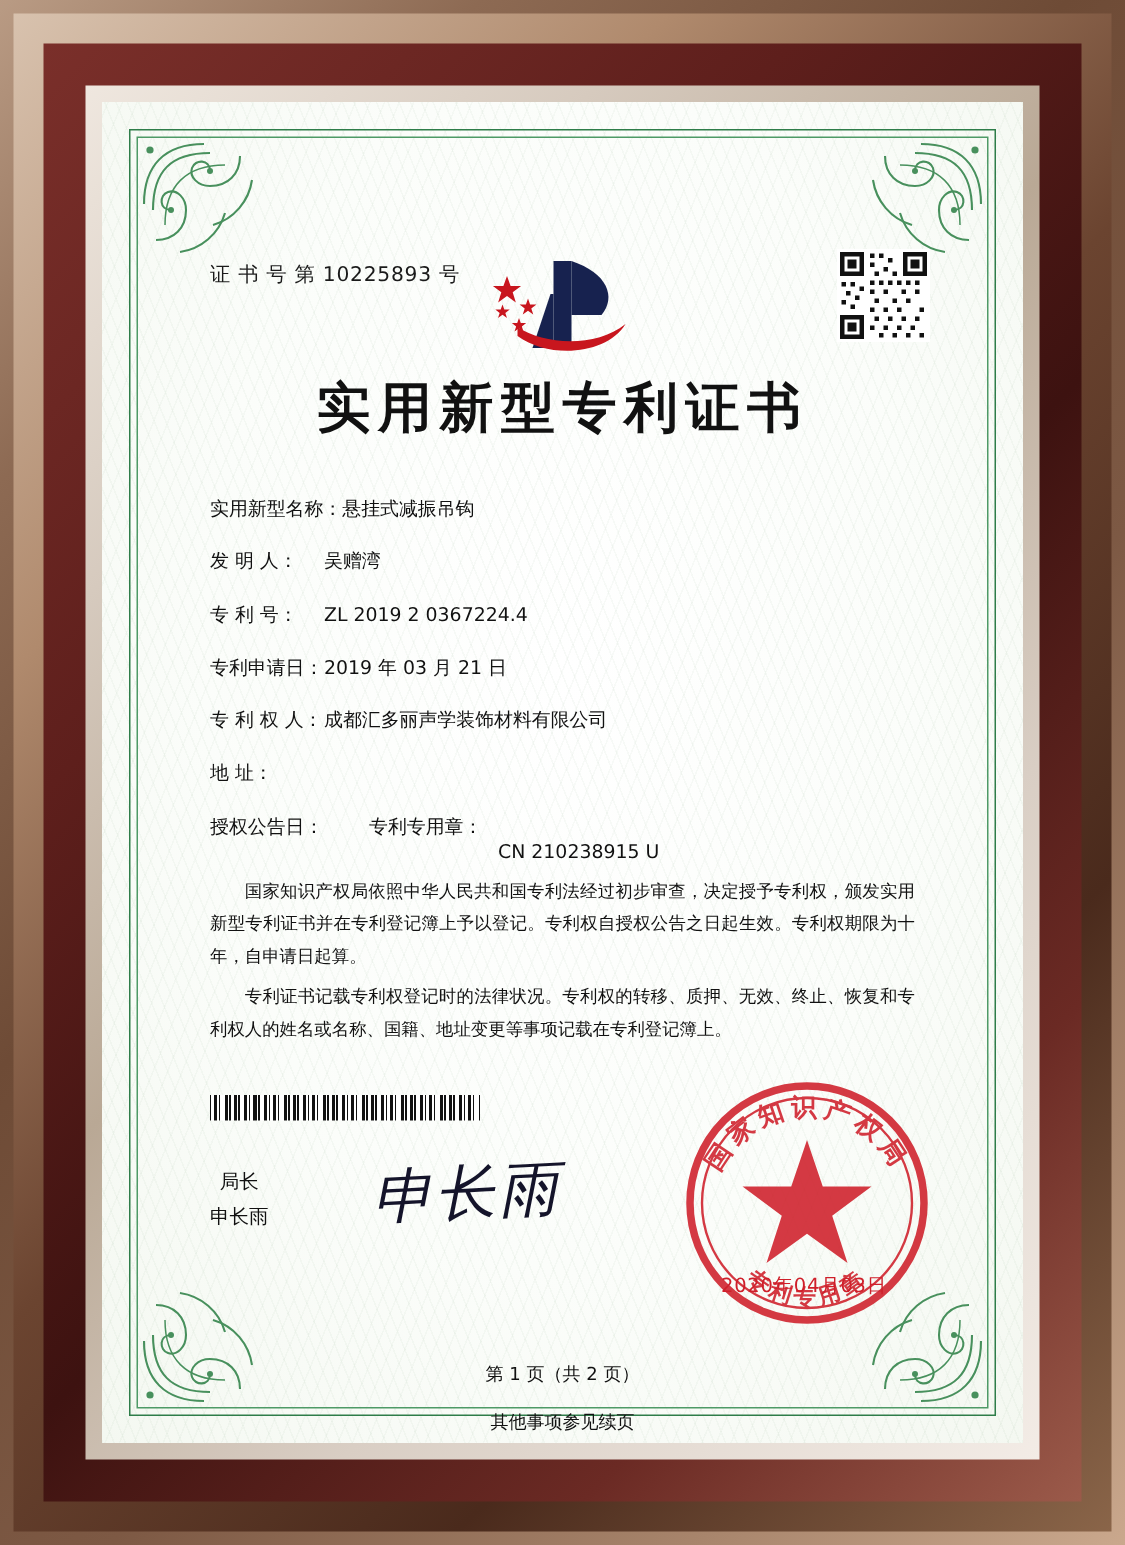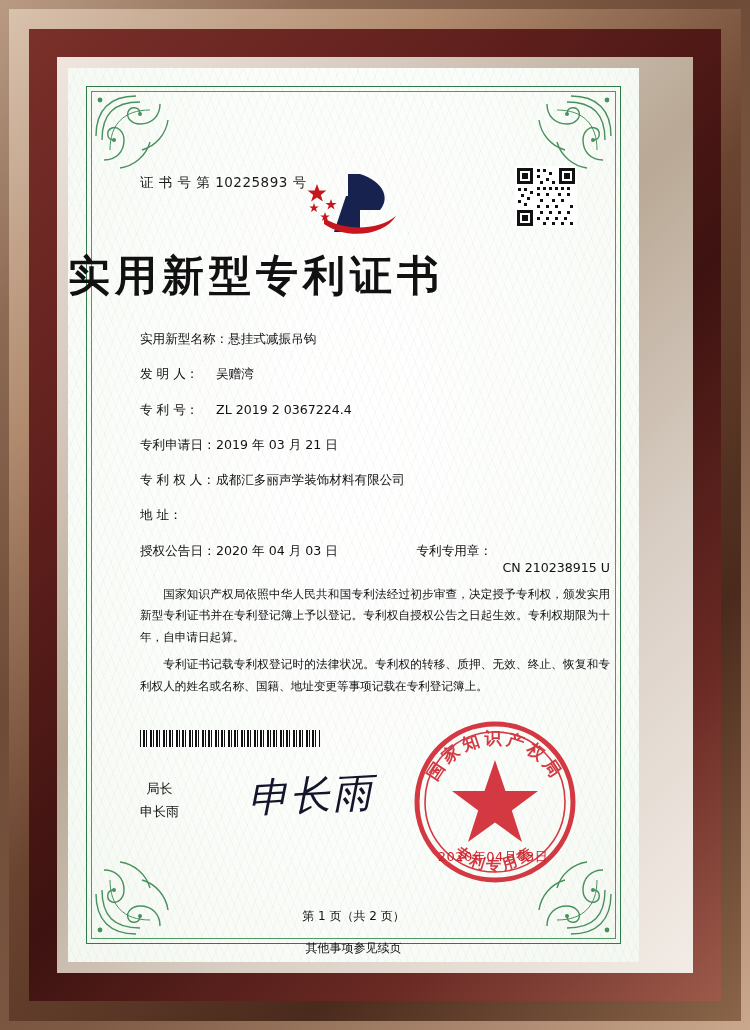--- a/index.html
+++ b/index.html
@@ -51,21 +51,21 @@
     left: 60px; top: 60px; right: 60px; bottom: 60px;
     background: linear-gradient(160deg,#ffffff 0%,#f7f7f2 40%,#f2f1e9 100%);
     box-sizing: border-box;
     box-shadow: inset 0 0 14px rgba(120,110,95,0.28);
   }
 
   
   .cert {
     position: absolute;
     left: 68px; top: 68px;
-    width: 571px; height: 894px;
+    width: 614px; height: 894px;
     background:
       radial-gradient(ellipse at 50% 42%, #ffffff 0%, #fbfdfa 55%, #f4f8f1 100%);
     box-sizing: border-box;
     overflow: hidden;
   }
   
   .cert::before {
     content: "";
     position: absolute;
     left: 0; top: 0; right: 0; bottom: 0;
@@ -117,21 +117,22 @@
     position: absolute;
     left: 50%;
     transform: translateX(-50%);
     top: 98px;
     width: 140px; height: 76px;
   }
   .title {
     position: absolute;
     left: 0; right: 0;
     top: 180px;
-    font-size: 42px;
+    text-align: center;
+    font-size: 36px;
     font-weight: bold;
     letter-spacing: 5px;
     color: #111;
     font-family: "DejaVu Sans", "Liberation Sans", sans-serif;
   }
 
   
   .fields {
     position: absolute;
     left: 72px;
@@ -458,21 +459,20 @@
     </div>
     <div class="row">
       <div class="lab">专 利 权 人：</div>
       <div class="val">成都汇多丽声学装饰材料有限公司</div>
     </div>
     <div class="row">
       <div class="lab">地 址：</div>
     </div>
     <div class="row two">
       <div class="lab">授权公告日：</div>
-      <div class="val">2020 年 04 月 03 日</div>
       <div class="lab2">专利专用章：</div>
       <div class="val2">CN 210238915 U</div>
     </div>
   </div>
 
   <div class="paras">
     <p>国家知识产权局依照中华人民共和国专利法经过初步审查，决定授予专利权，颁发实用新型专利证书并在专利登记簿上予以登记。专利权自授权公告之日起生效。专利权期限为十年，自申请日起算。</p>
     <p>专利证书记载专利权登记时的法律状况。专利权的转移、质押、无效、终止、恢复和专利权人的姓名或名称、国籍、地址变更等事项记载在专利登记簿上。</p>
   </div>
 

